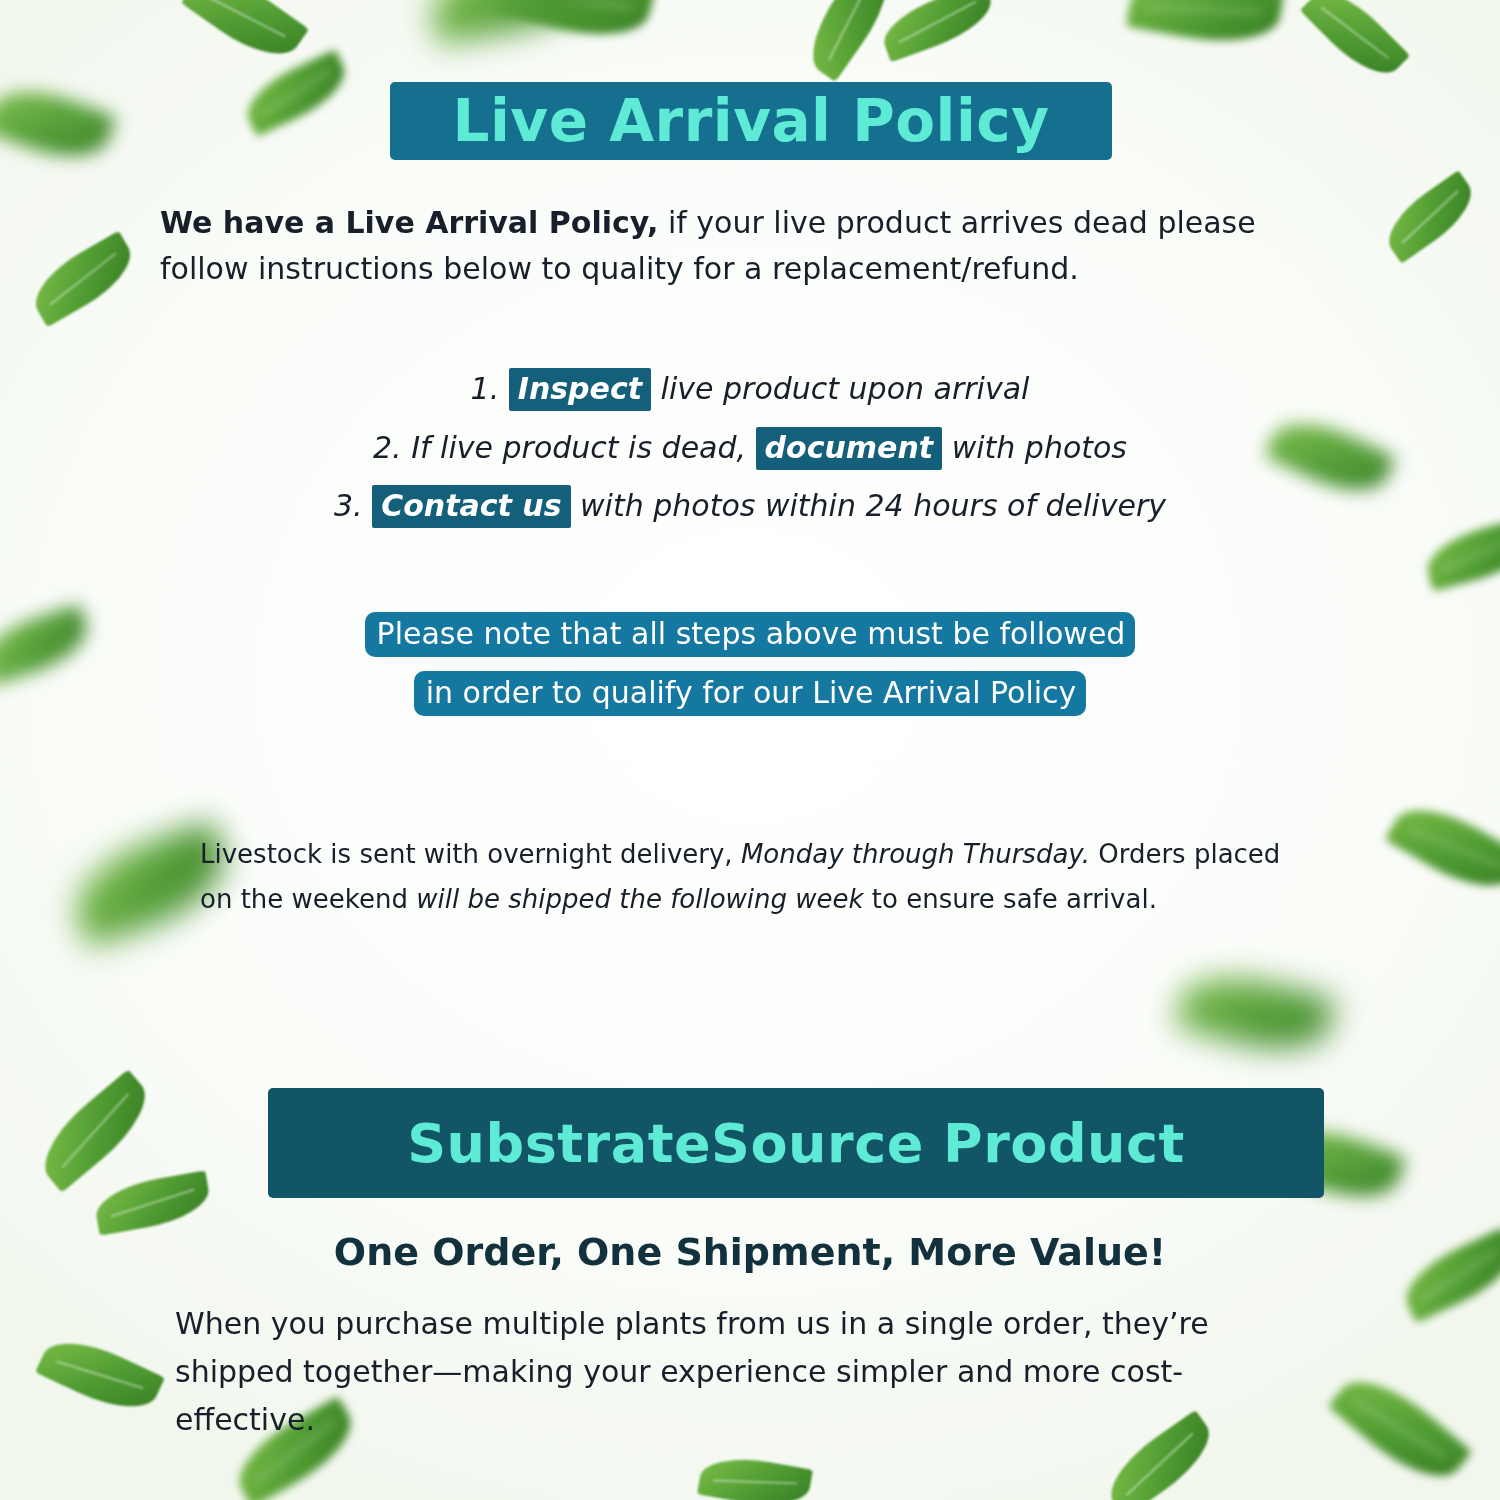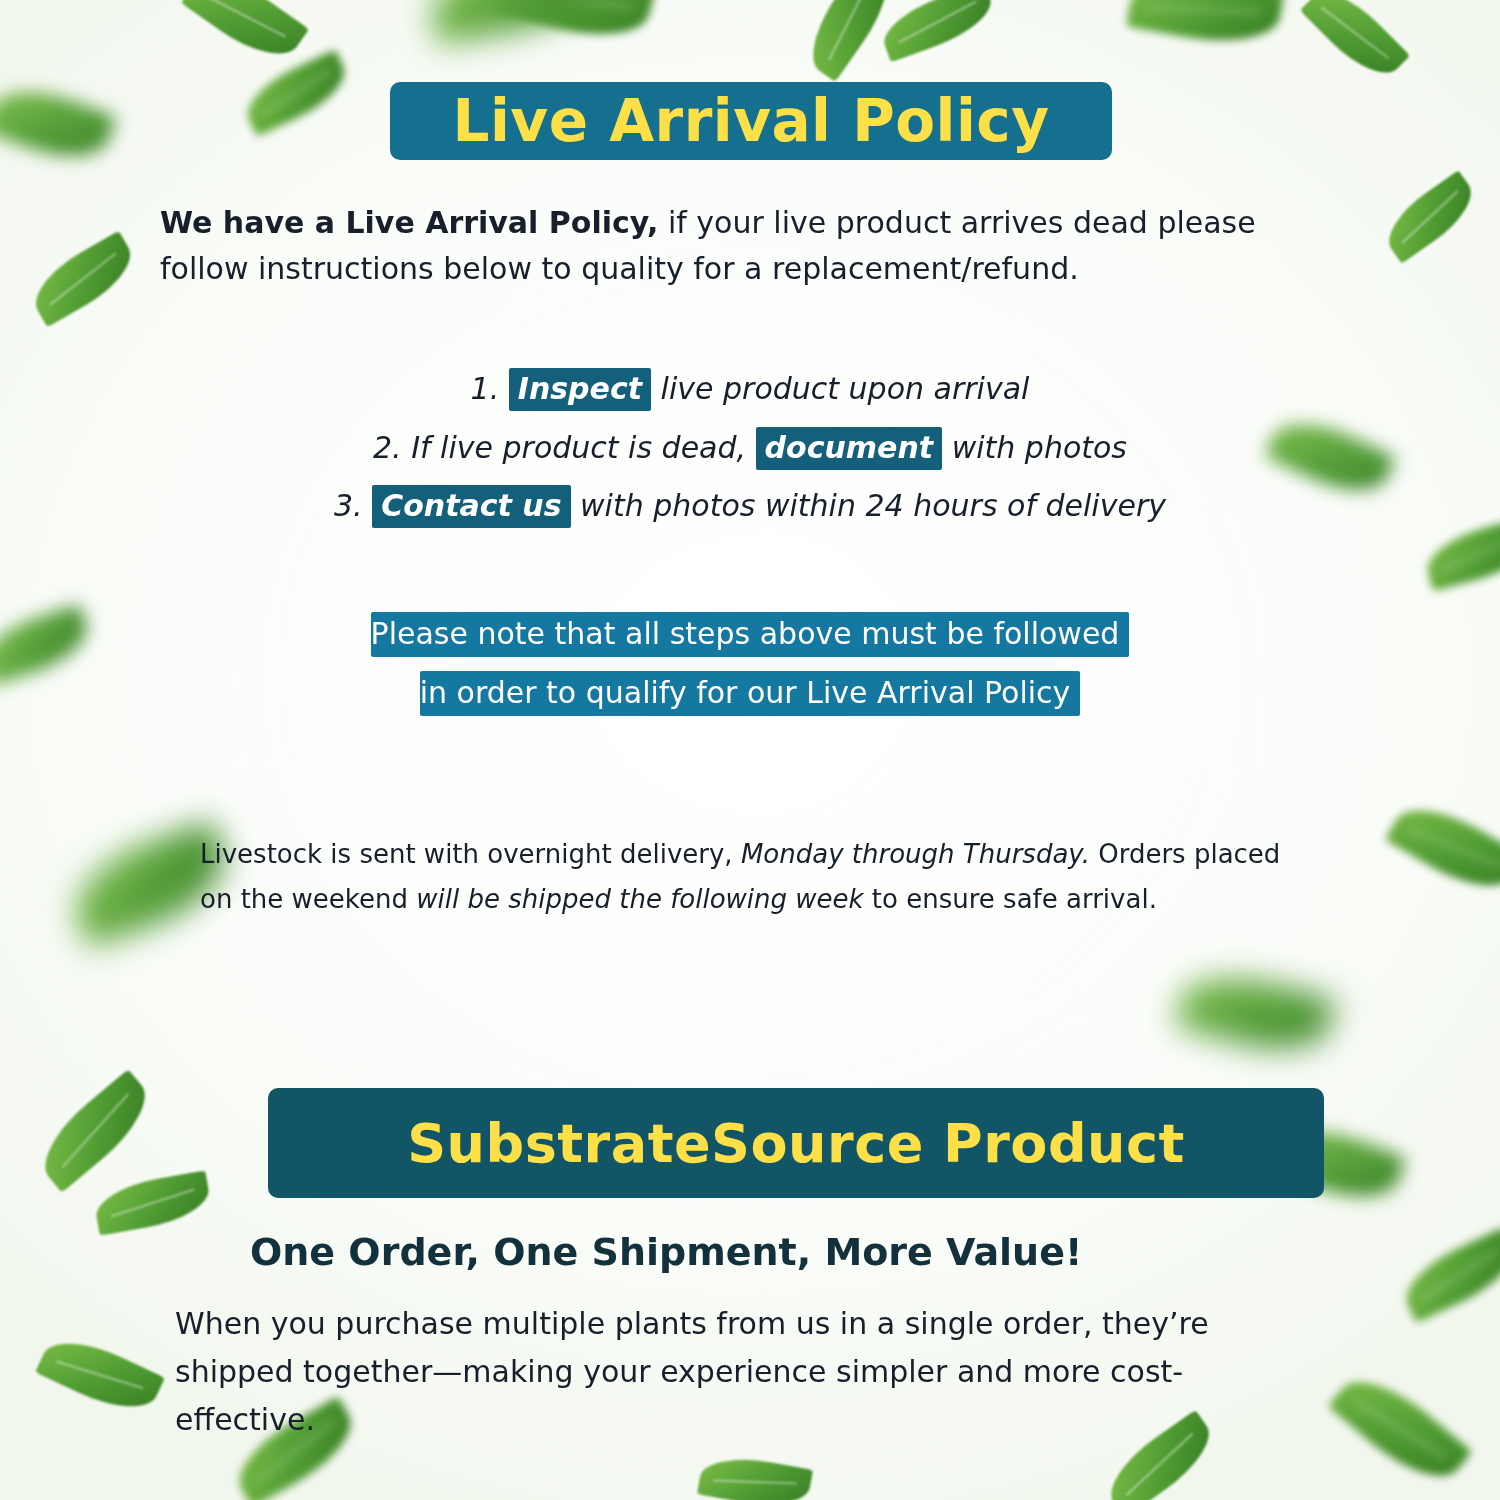--- a/index.html
+++ b/index.html
@@ -51,22 +51,22 @@
   
   .content {
     position: relative;
     z-index: 3;
     width: 1500px;
     height: 1500px;
   }
   .banner {
     position: absolute;
     background: #15708f;
-    color: #fde047;
-    border-radius: 10px;
+    color: #5eead4;
+    border-radius: 5px;
     text-align: center;
     font-weight: bold;
     letter-spacing: 0.5px;
     display: flex;
     align-items: center;
     justify-content: center;
   }
   #title-banner {
     left: 390px;
     top: 82px;
@@ -122,39 +122,39 @@
     left: 150px;
     top: 605px;
     width: 1200px;
     text-align: center;
     line-height: 1.95;
   }
   .note span.nhl {
     background: #1578a0;
     color: #ffffff;
     font-size: 30px;
-    padding: 4px 10px 6px 0;
-    border-radius: 2px;
+    padding: 4px 10px 6px 12px;
+    border-radius: 10px;
   }
 
   #shipping {
     left: 200px;
     top: 832px;
     width: 1100px;
     font-size: 26px;
     line-height: 1.72;
   }
   #shipping i { font-style: italic; }
 
   #subhead {
     position: absolute;
     left: 250px;
     top: 1230px;
     width: 1000px;
-    text-align: left;
+    text-align: center;
     font-size: 38px;
     font-weight: bold;
     color: #12313d;
   }
   #closing {
     left: 175px;
     top: 1300px;
     width: 1130px;
     font-size: 30px;
     line-height: 1.6;

